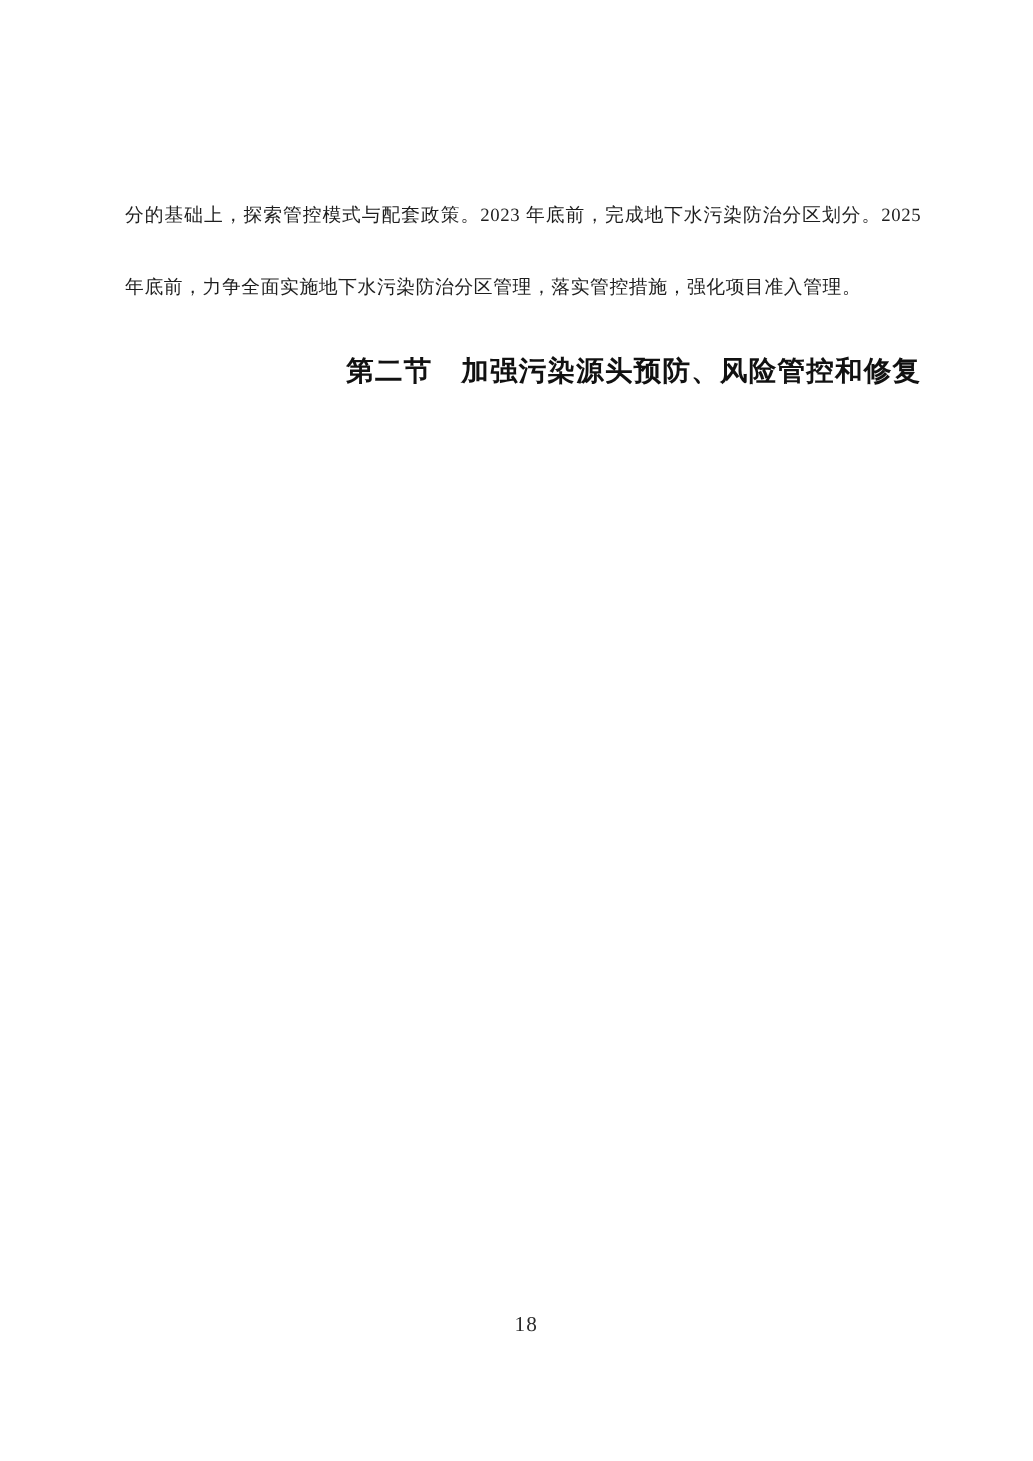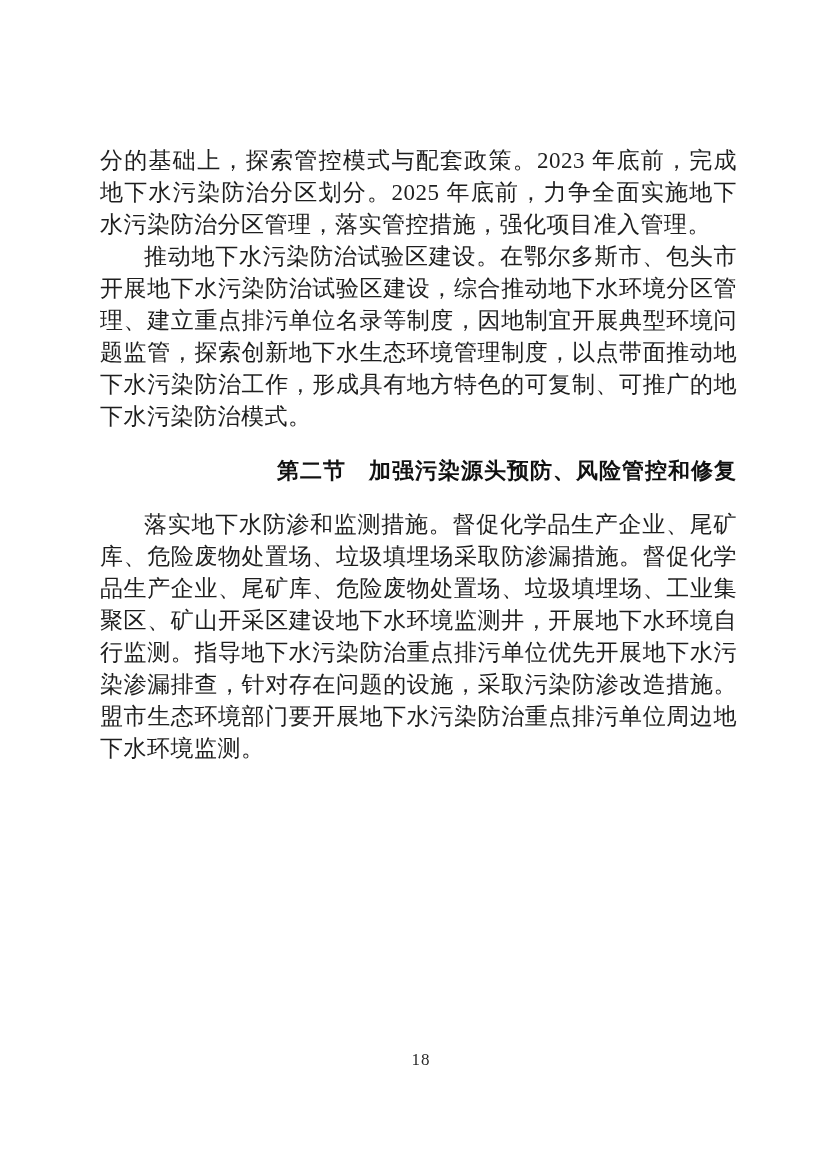--- a/index.html
+++ b/index.html
@@ -14,22 +14,22 @@
     color: #1e1e1e;
   }
   .content {
     position: absolute;
     left: 100px;
     top: 145px;
     width: 637px;
   }
   .para {
     margin: 0;
-    font-size: 23px;
-    line-height: 32px;
+    font-size: 15px;
+    line-height: 57px;
     letter-spacing: 0.5px;
     text-align: justify;
     text-justify: inter-ideograph;
   }
   .para.indent { text-indent: 44px; }
   .section-heading {
     margin: 16px 0 17px 0;
     font-size: 22px;
     line-height: 43px;
     font-weight: 700;
@@ -48,18 +48,16 @@
     color: #2a2a2a;
     padding-left: 16px;
   }
 </style>
 </head>
 <body>
 
 <div class="page">
   <div class="content">
     <p class="para">分的基础上，探索管控模式与配套政策。2023 年底前，完成地下水污染防治分区划分。2025 年底前，力争全面实施地下水污染防治分区管理，落实管控措施，强化项目准入管理。</p>
-    <p class="para indent">推动地下水污染防治试验区建设。在鄂尔多斯市、包头市开展地下水污染防治试验区建设，综合推动地下水环境分区管理、建立重点排污单位名录等制度，因地制宜开展典型环境问题监管，探索创新地下水生态环境管理制度，以点带面推动地下水污染防治工作，形成具有地方特色的可复制、可推广的地下水污染防治模式。</p>
     <h2 class="section-heading">第二节　加强污染源头预防、风险管控和修复</h2>
-    <p class="para indent">落实地下水防渗和监测措施。督促化学品生产企业、尾矿库、危险废物处置场、垃圾填埋场采取防渗漏措施。督促化学品生产企业、尾矿库、危险废物处置场、垃圾填埋场、工业集聚区、矿山开采区建设地下水环境监测井，开展地下水环境自行监测。指导地下水污染防治重点排污单位优先开展地下水污染渗漏排查，针对存在问题的设施，采取污染防渗改造措施。盟市生态环境部门要开展地下水污染防治重点排污单位周边地下水环境监测。</p>
   </div>
   <div class="page-number">18</div>
 </div>
 
 </body></html>

